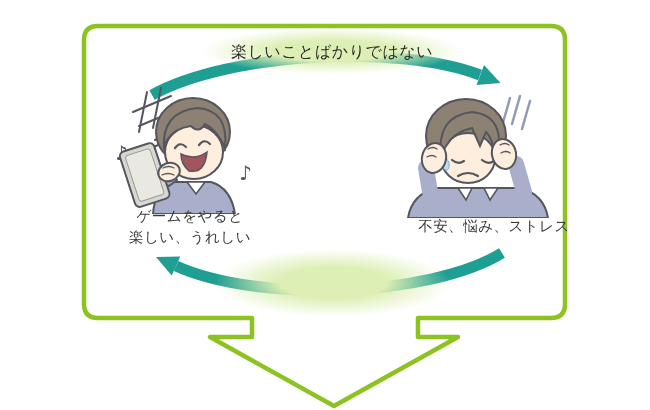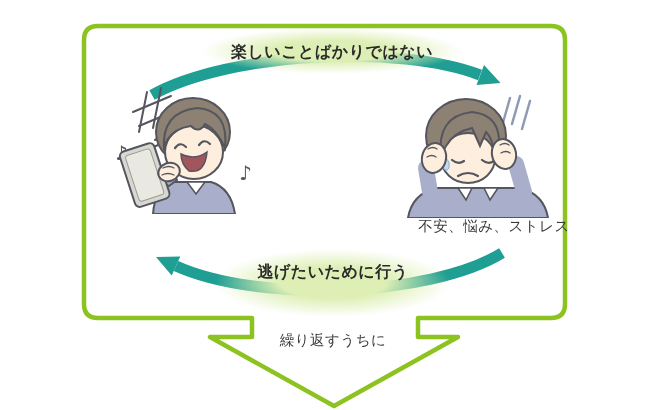--- a/index.html
+++ b/index.html
@@ -11,21 +11,21 @@
   #base-art{z-index:1;}
   .figure{position:absolute;z-index:3;}
   .glow{
     position:absolute;z-index:4;border-radius:50%;
     background:radial-gradient(ellipse closest-side,var(--label-glow) 45%,rgba(221,239,190,0) 100%);
   }
   .label{
     position:absolute;z-index:5;text-align:center;
     color:var(--text-dark);
   }
-  .label.bold{font-weight:bold;font-size:16px;line-height:19px;letter-spacing:.5px;}
+  .label.bold{font-weight:normal;font-size:16px;line-height:19px;letter-spacing:.5px;}
   .label.plain{font-weight:normal;font-size:14.5px;line-height:21px;color:#3a3a3a;letter-spacing:.5px;}
   .lbl-top{left:182px;top:42px;width:300px;}
   .glow-top{left:202px;top:28px;width:260px;height:46px;}
   .lbl-bottom{left:183px;top:262px;width:300px;}
   .glow-bottom{left:215px;top:249px;width:236px;height:68px;}
   .cap-left{left:100px;top:206px;width:180px;}
   .cap-right{left:404px;top:216px;width:180px;}
   .lbl-outcome{left:228px;top:330px;width:210px;line-height:19.5px;}
   
   .st-green{stroke:var(--outline-green);fill:none;}
@@ -125,24 +125,26 @@
       <path d="M98 57 q5 -3 9 0"></path>
       <path d="M99 65 q5 -3 9 0"></path>
     </g>
   </svg>
 
   <div class="glow glow-top"></div>
   <div class="glow glow-bottom"></div>
 
   <div class="label bold lbl-top">楽しいことばかりではない</div>
 
+  <div class="label plain cap-left">
+    <div>ゲームをやると</div>
+    <div>楽しい、うれしい</div>
+  </div>
 
   <div class="label plain cap-right">不安、悩み、ストレス</div>
 
   <div class="label bold lbl-bottom">
-    <div>逃げたいために行う</div>
   </div>
 
   <div class="label plain lbl-outcome">
-    <div>繰り返すうちに</div>
   </div>
 
 </div>
 
 </body></html>

